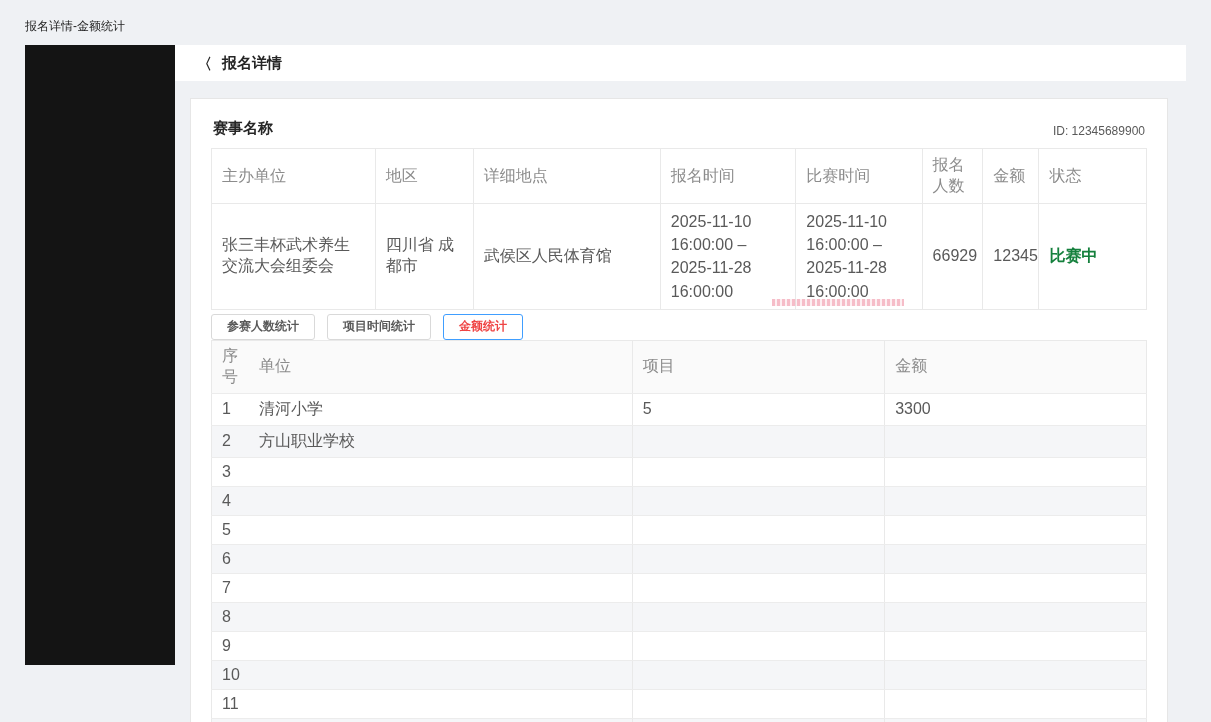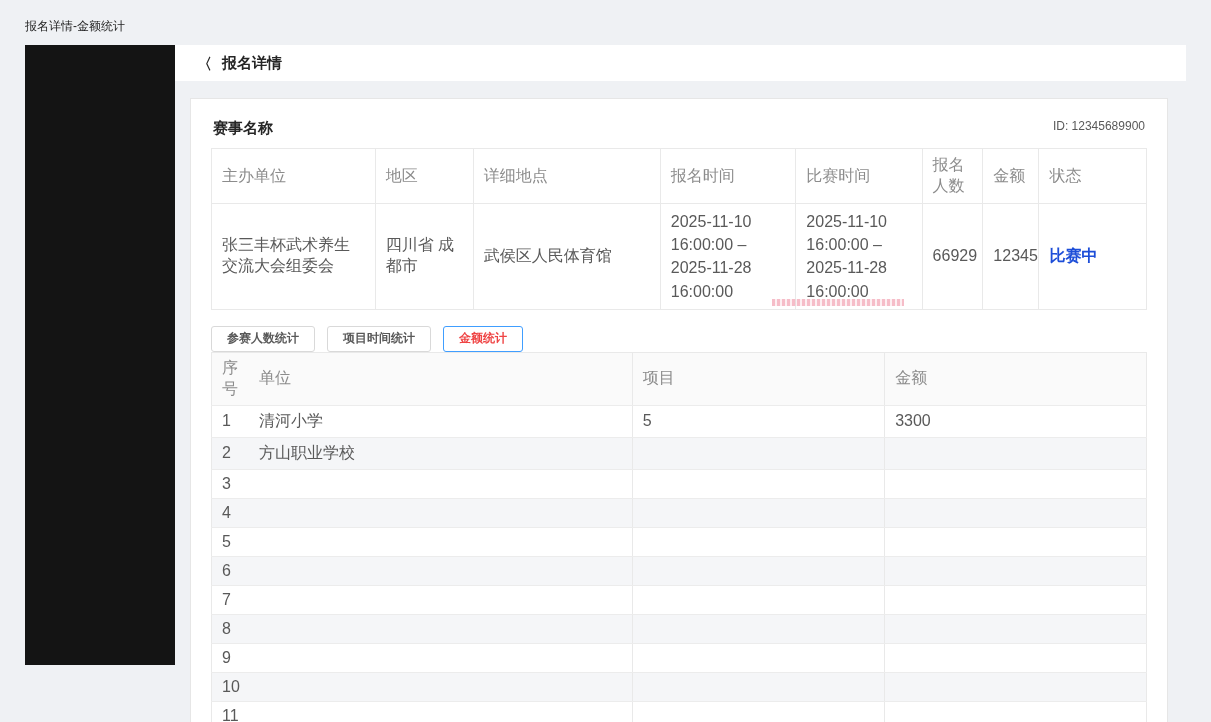--- a/index.html
+++ b/index.html
@@ -11,30 +11,30 @@
     color:#333;
     overflow:hidden;
   }
   .page-label { position:absolute; left:25px; top:18px; font-size:12px; color:#1f1f1f; }
   .sidebar { position:absolute; left:25px; top:45px; width:150px; height:620px; background:#141414; }
   .main { position:absolute; left:175px; top:45px; width:1011px; }
   .topbar { height:36px; background:#fff; display:flex; align-items:center; padding:0 22px; gap:10px; }
   .back-ic { font-size:15px; font-weight:700; color:#262626; cursor:pointer; line-height:1; }
   .topbar-title { font-size:15px; font-weight:700; color:#262626; }
   .card { margin:17px 18px 0 15px; background:#fff; border:1px solid #e6e6e6; padding:16px 20px 14px; }
-  .card-head { display:flex; align-items:flex-start; justify-content:space-between; padding:4px 2px 10px; }
+  .card-head { display:flex; align-items:flex-end; justify-content:space-between; padding:4px 2px 10px; }
   .sec-title { font-size:15px; font-weight:700; color:#262626; }
   .event-id { font-size:12px; color:#595959; }
   table { width:100%; border-collapse:collapse; table-layout:fixed; font-size:16px;border-radius:12px; }
   .event-table th, .event-table td { border:1px solid #e9e9e9; padding:6px 10px; text-align:left; font-weight:400; overflow:hidden; }
   .event-table th { color:#8c8c8c; background:#fff; }
   .event-table td { color:#595959; }
   td.pre { white-space:pre-line; line-height:1.45; }
-  td.status { color:#1d4ed8; font-weight:700; }
-  .tabs { display:flex; gap:12px; margin-top:16px; }
+  td.status { color:#15803d; font-weight:700; }
+  .tabs { display:flex; gap:12px; margin-top:4px; }
   .tab { height:26px; padding:0 15px; background:#fff; border:1px solid #d9d9d9; border-radius:3px;
          font-size:12px; font-weight:700; color:#595959; cursor:pointer; font-family:inherit; }
   .tab.active { border-color:#409eff; color:#ef4444; }
   .stats-table { border:1px solid #e9e9e9; }
   .stats-table th, .stats-table td { padding:5px 10px; height:26px; text-align:left; font-weight:400;
          border-bottom:1px solid #ececec; color:#595959; overflow:hidden; }
   .stats-table thead th { background:#fafafa; color:#8c8c8c; }
   .stats-table tbody tr:nth-child(even) { background:#f5f6f8; }
   .stats-table .c-proj, .stats-table .c-amt { border-left:1px solid #e9e9e9; }
   .watermark { position:absolute; left:772px; top:299px; width:132px; height:7px; opacity:.75;

